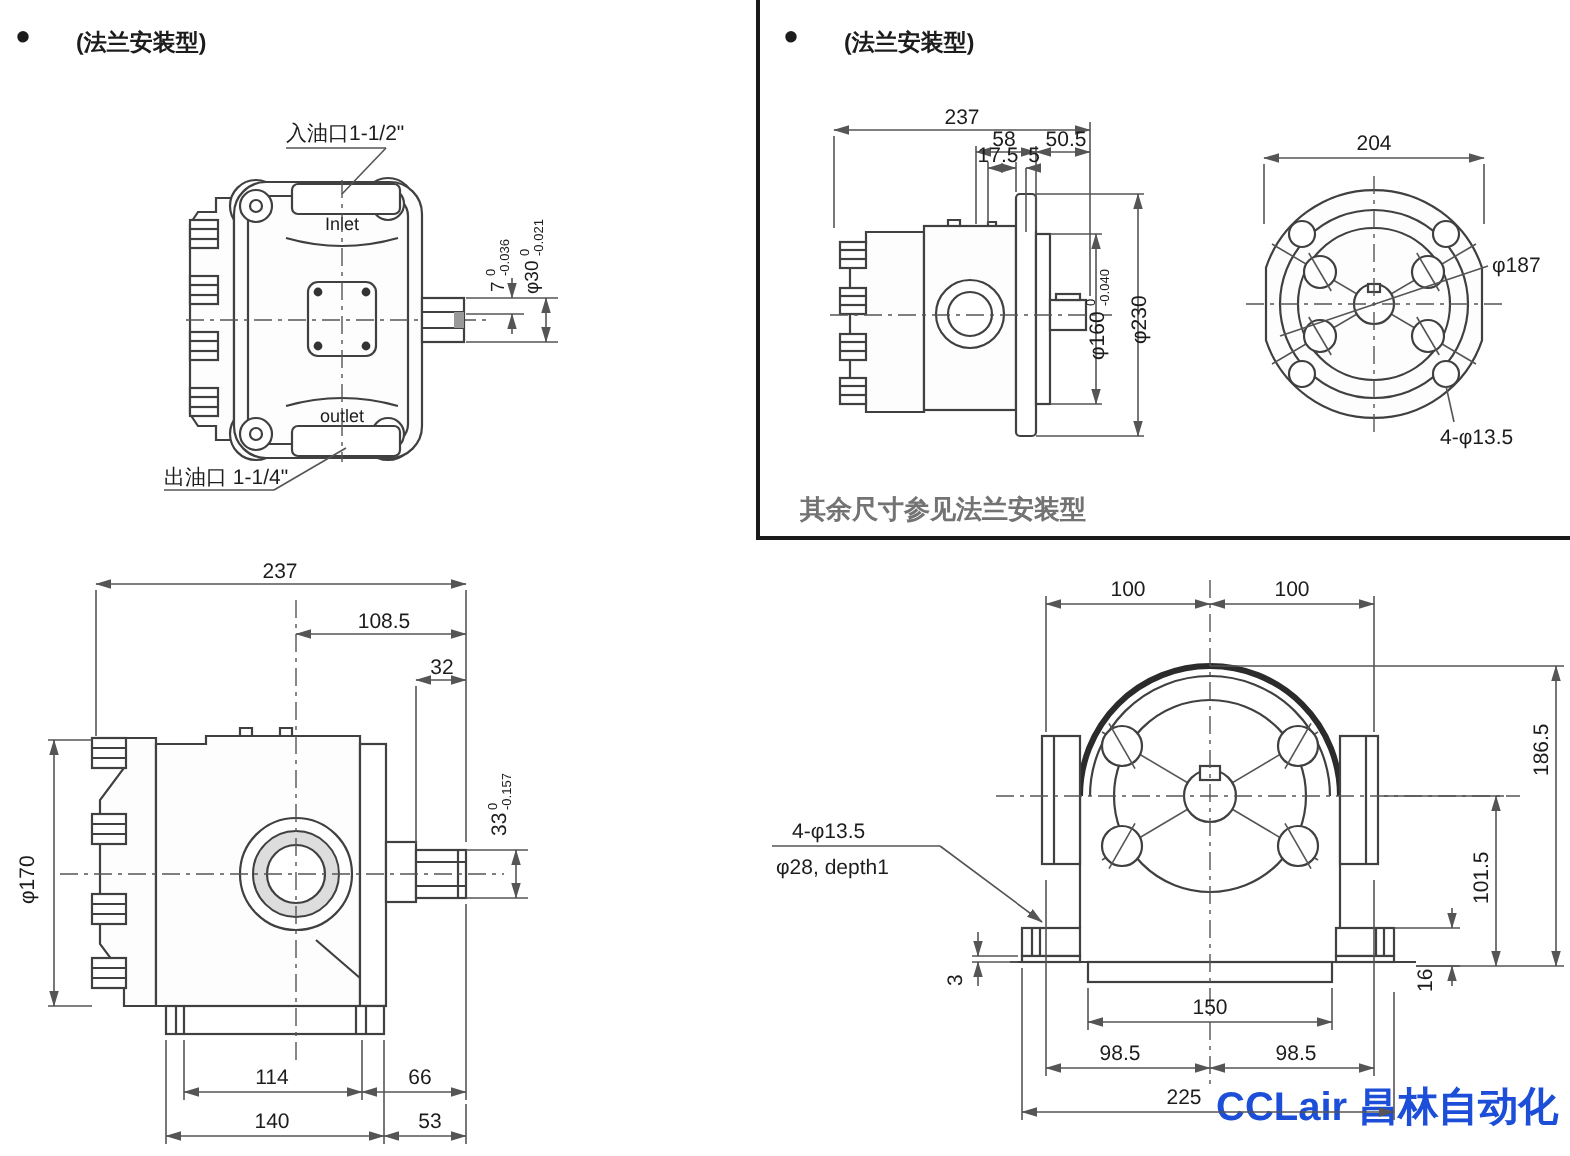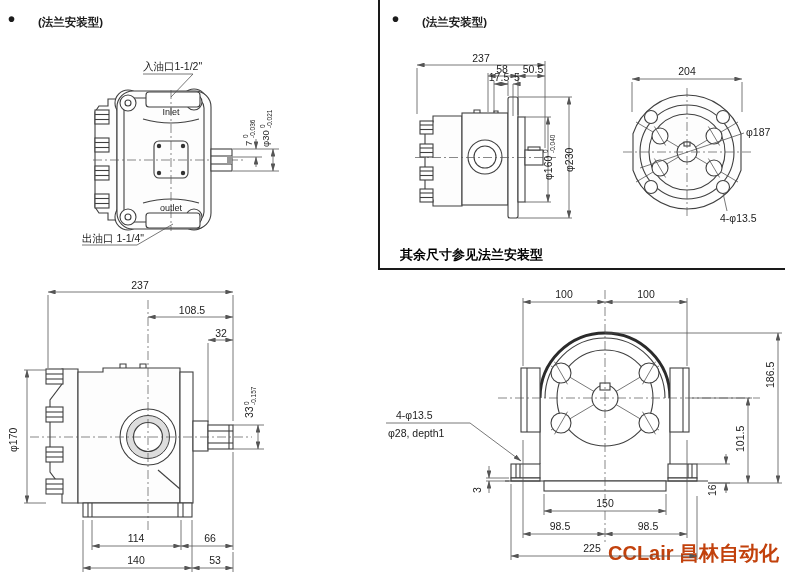--- a/index.html
+++ b/index.html
@@ -6,22 +6,22 @@
   .canvas{position:relative;width:785px;height:578px;background:#ffffff;overflow:hidden;
           font-family:"Liberation Sans","DejaVu Sans",sans-serif;color:#1c1c1c;}
   .divider-v{position:absolute;left:378px;top:0;width:2px;height:270px;background:#1a1a1a;}
   .divider-h{position:absolute;left:378px;top:268px;width:407px;height:2px;background:#1a1a1a;}
   .title{position:absolute;display:flex;align-items:baseline;white-space:nowrap;}
   .title .bullet{font-size:20px;font-weight:bold;margin-right:2px;}
   .title .model{font-size:21px;font-weight:bold;letter-spacing:0.5px;}
   .title .type{font-size:11.5px;font-weight:bold;margin-left:21px;}
   .title-l{left:8px;top:8px;}
   .title-f{left:392px;top:8px;}
-  .note{position:absolute;left:400px;top:246px;font-size:13px;font-weight:bold;color:#000000;}
-  .watermark{position:absolute;left:608px;top:540px;font-size:20px;font-weight:bold;color:#c2410c;white-space:nowrap;}
+  .note{position:absolute;left:400px;top:246px;font-size:13px;font-weight:bold;color:#737373;}
+  .watermark{position:absolute;left:608px;top:540px;font-size:20px;font-weight:bold;color:#1d4ed8;white-space:nowrap;}
   svg{position:absolute;overflow:visible;}
   svg text{font-family:"Liberation Sans","DejaVu Sans",sans-serif;font-size:10.5px;fill:#1c1c1c;}
   .mid{text-anchor:middle;}
   .sm{font-size:6.5px;}
   .lbl{font-size:10.5px;}
   .port{font-size:9px;}
   .g{stroke:#404040;stroke-width:1.1;fill:none;}
   .gf{stroke:#404040;stroke-width:1.1;fill:#fdfdfd;}
   .gw{stroke:#404040;stroke-width:1.1;fill:#ffffff;}
   .gg{stroke:#404040;stroke-width:1;fill:#dddddd;}

